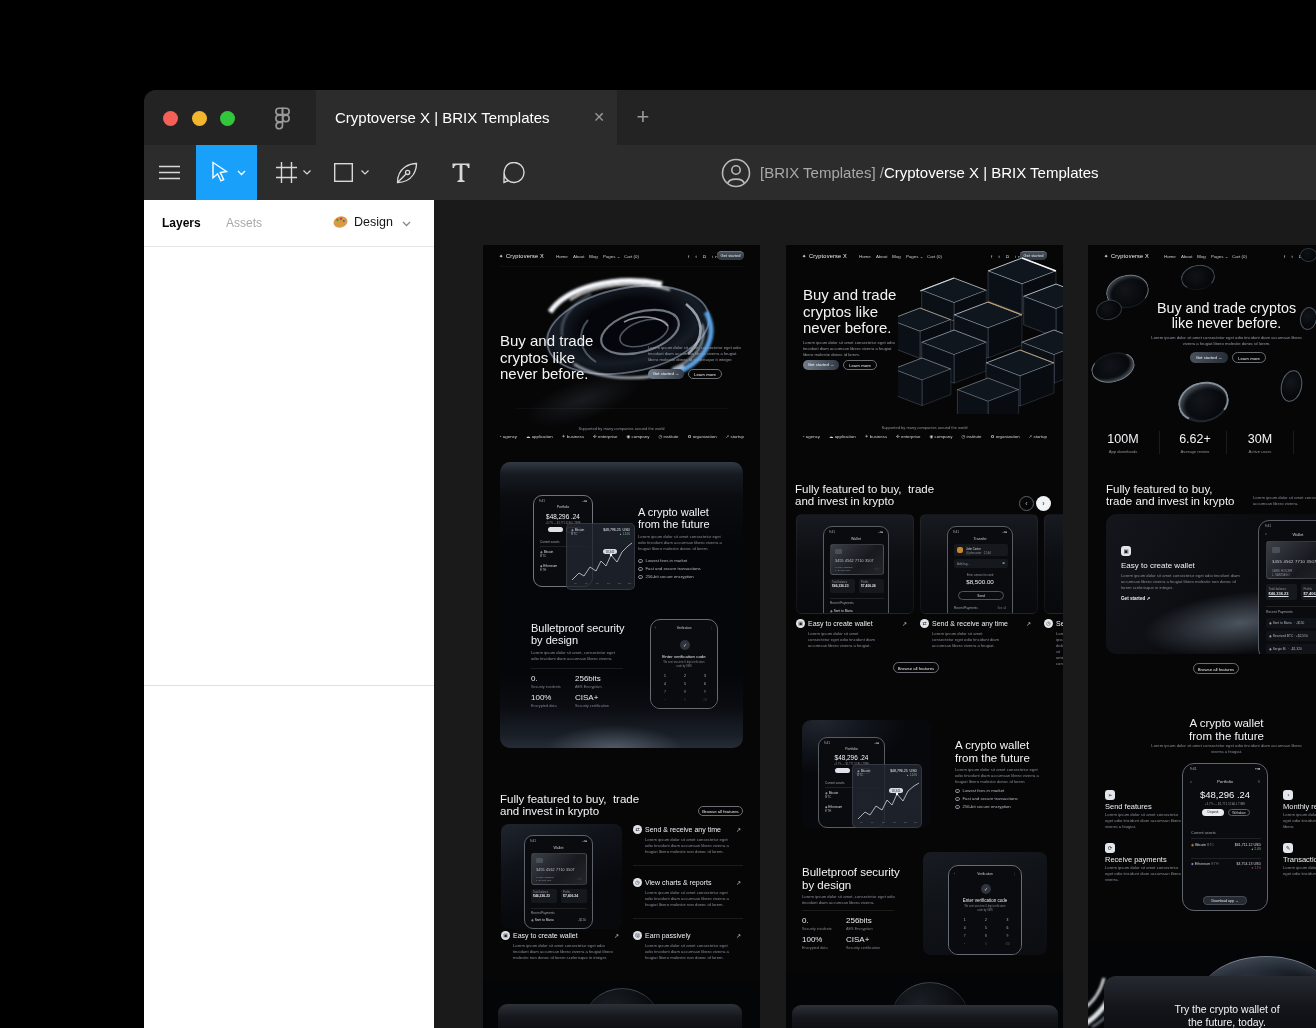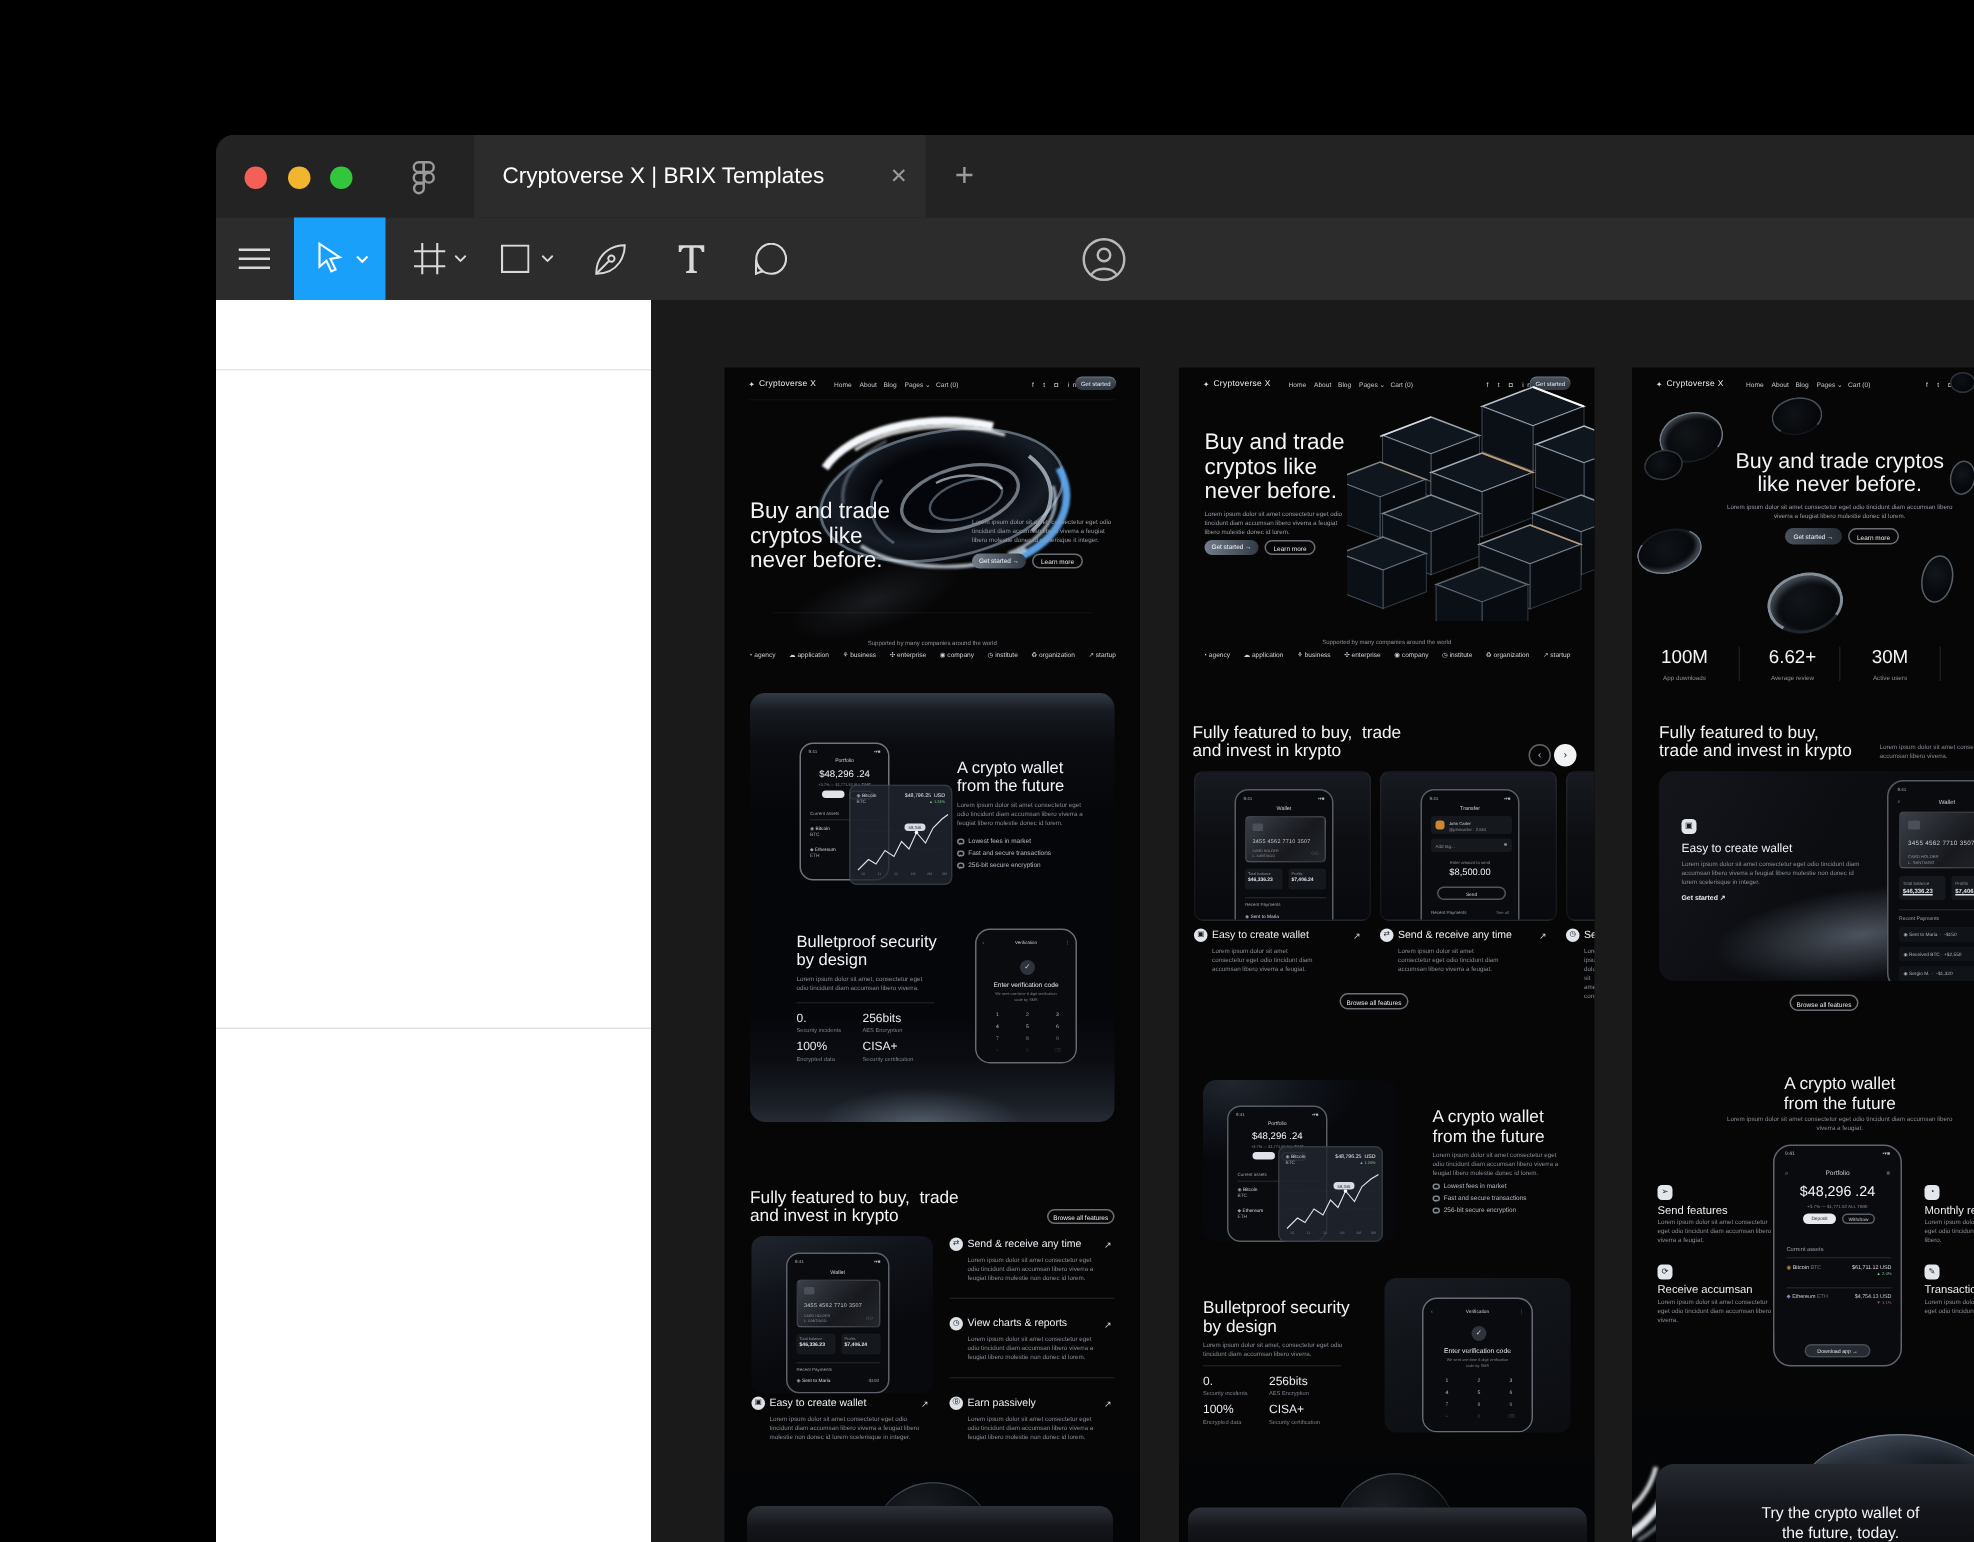--- a/index.html
+++ b/index.html
@@ -124,22 +124,37 @@
       <path d="M0.5 0.5 h17 v4.5 h-1.6 c-0.3 -2 -1 -2.9 -3.4 -2.9 h-2.1 v14 c0 1.2 0.6 1.6 2.2 1.7 v1.4 h-7.2 v-1.4 c1.6 -0.1 2.2 -0.5 2.2 -1.7 v-14 h-2.1 c-2.4 0 -3.1 0.9 -3.4 2.9 h-1.6 z"></path>
     </svg>
     <svg class="abs" style="left:359px; top:17px;" width="22" height="22" viewBox="0 0 22 22" fill="none" stroke="#d9d9d9" stroke-width="1.4">
       <path d="M11 1 a10 10 0 1 1 -9.95 10.8 L1 21 L5.5 19.2 A10 10 0 0 1 11 1 Z" transform="translate(0,-0.5)"></path>
     </svg>
     <svg class="abs" style="left:577px; top:13px;" width="30" height="30" viewBox="0 0 30 30" fill="none" stroke="#b9b9b9" stroke-width="1.6">
       <circle cx="15" cy="15" r="13.5"></circle>
       <circle cx="15" cy="12" r="4.2"></circle>
       <path d="M6.5 26 C8 19.5 22 19.5 23.5 26"></path>
     </svg>
+    <div id="crumb">[BRIX Templates] /<b>Cryptoverse X | BRIX Templates</b></div>
   </div>
   <div id="sidebar">
+    <div class="tabs">
+      <span class="abs" style="left:18px; top:16px; font-size:12px; font-weight:700; color:#050505;">Layers</span>
+      <span class="abs" style="left:82px; top:16px; font-size:12px; color:#a8a8a8;">Assets</span>
+      <svg class="abs" style="left:189px; top:14px;" width="15" height="15" viewBox="0 0 15 15">
+        <ellipse cx="7.5" cy="8" rx="7" ry="5.6" fill="#d99a43" transform="rotate(-18 7.5 8)"></ellipse>
+        <circle cx="4.5" cy="6" r="1.2" fill="#4c8f4c"></circle>
+        <circle cx="8" cy="4.8" r="1.2" fill="#b44"></circle>
+        <circle cx="10.8" cy="7" r="1.1" fill="#46c"></circle>
+      </svg>
+      <span class="abs" style="left:210px; top:15px; font-size:12.5px; color:#151515;">Design</span>
+      <svg class="abs" style="left:258px; top:21px;" width="9" height="6" viewBox="0 0 9 6" fill="none" stroke="#888" stroke-width="1.3">
+        <path d="M1 1 L4.5 4.5 L8 1"></path>
+      </svg>
+    </div>
     <div class="div1"></div>
     <div class="div2"></div>
   </div>
   <div class="frame" id="f1">
     <div class="nav">
       <span class="abs" style="left:16px; top:8px; font-size:5px; color:#dfe3e9;">✦</span>
       <span class="logo" style="left:23px;">Cryptoverse X</span>
       <span class="nl" style="left:73px;">Home</span>
       <span class="nl" style="left:90px;">About</span>
       <span class="nl" style="left:106px;">Blog</span>
@@ -652,21 +667,21 @@
       <div class="abs" style="left:20px; top:132px; width:44px; height:9px; border-radius:5px; background:#262b33;
         border:0.5px solid rgba(255,255,255,0.15); text-align:center; line-height:9px; font-size:3.5px; color:#dde1e7;">Download app →</div>
     </div>
     <div class="feat-sq" style="left:17px; top:545px;">➢</div>
     <div class="abs" style="left:17px; top:557px; font-size:7.5px; color:#eceef2;">Send features</div>
     <div class="abs tiny" style="left:17px; top:567px; width:76px;">Lorem ipsum dolor sit amet consectetur eget odio tincidunt diam accumsan libero viverra a feugiat.</div>
     <div class="feat-sq" style="left:195px; top:545px;">◔</div>
     <div class="abs" style="left:195px; top:557px; font-size:7.5px; color:#eceef2;">Monthly reports</div>
     <div class="abs tiny" style="left:195px; top:567px; width:76px;">Lorem ipsum dolor sit amet consectetur eget odio tincidunt diam accumsan libero.</div>
     <div class="feat-sq" style="left:17px; top:598px;">⟳</div>
-    <div class="abs" style="left:17px; top:610px; font-size:7.5px; color:#eceef2;">Receive accumsan</div>
+    <div class="abs" style="left:17px; top:610px; font-size:7.5px; color:#eceef2;">Receive payments</div>
     <div class="abs tiny" style="left:17px; top:620px; width:76px;">Lorem ipsum dolor sit amet consectetur eget odio tincidunt diam accumsan libero viverra.</div>
     <div class="feat-sq" style="left:195px; top:598px;">✎</div>
     <div class="abs" style="left:195px; top:610px; font-size:7.5px; color:#eceef2;">Transactions s</div>
     <div class="abs tiny" style="left:195px; top:620px; width:76px;">Lorem ipsum dolor sit amet consectetur eget odio tincidunt diam accumsan.</div>
     <div class="abs" style="left:0; top:695px; width:277px; height:88px; background:#040507; overflow:hidden;">
       <div class="abs" style="left:108px; top:16px; width:140px; height:95px; border-radius:50%;
         background:radial-gradient(circle at 38% 28%, #2b323d, #10141a 48%, #07090d 72%);
         border-top:1.5px solid rgba(200,215,235,0.55); box-shadow:inset 0 6px 14px rgba(175,200,225,0.25);"></div>
       <svg class="abs" style="left:-8px; top:28px;" width="44" height="60" viewBox="0 0 44 60" fill="none">
         <filter id="ctw" x="-30%" y="-30%" width="160%" height="160%">

